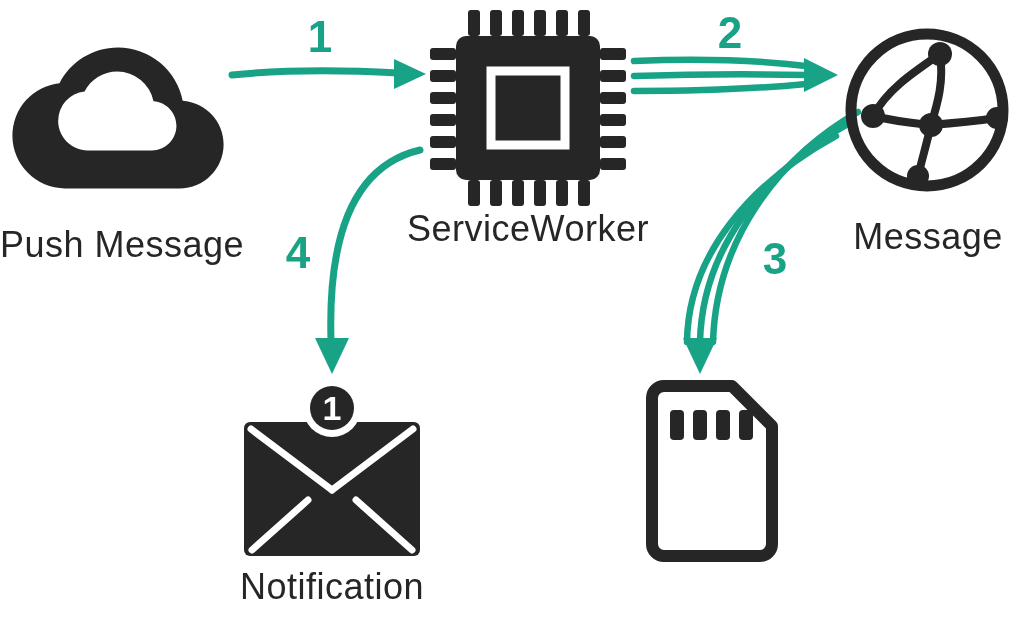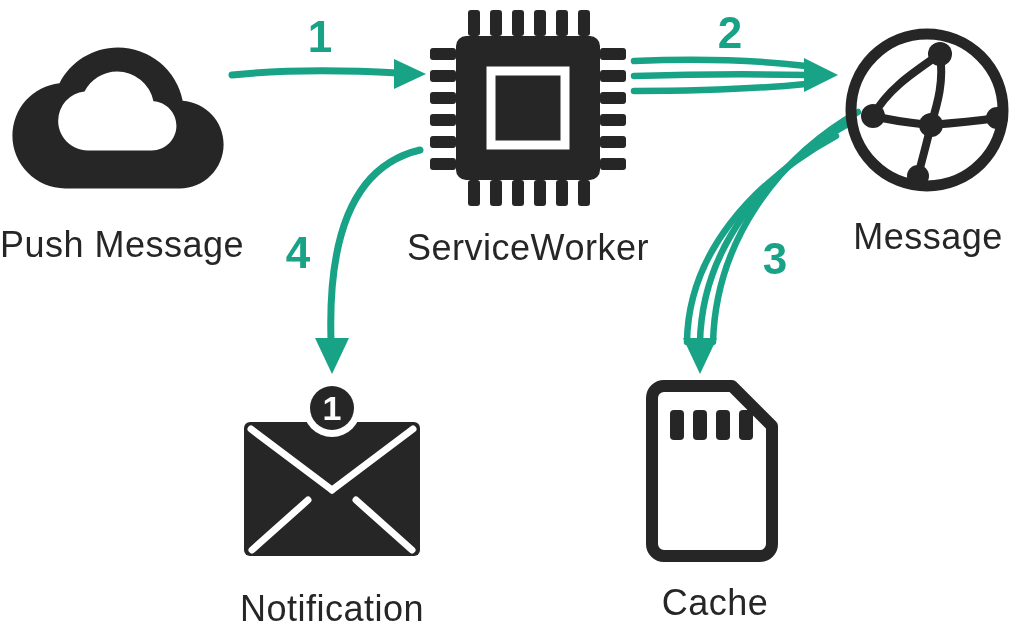--- a/index.html
+++ b/index.html
@@ -121,23 +121,22 @@
     <path d="M24 8 h68 l40 40 v118 a12 12 0 0 1 -12 12 h-96 a12 12 0 0 1 -12 -12 v-146 a12 12 0 0 1 12 -12 z" fill="#ffffff" stroke="#262626" stroke-width="12" stroke-linejoin="round"></path>
     <g fill="#262626">
       <rect x="30" y="32" width="14" height="30" rx="4"></rect>
       <rect x="53" y="32" width="14" height="30" rx="4"></rect>
       <rect x="76" y="32" width="14" height="30" rx="4"></rect>
       <rect x="99" y="32" width="14" height="30" rx="4"></rect>
     </g>
   </svg>
 
   <div class="label" style="left:0px;top:224px;width:236px">Push Message</div>
-  <div class="label" style="left:398px;top:227px;width:260px">ServiceWorker</div>
+  <div class="label" style="left:398px;top:208px;width:260px">ServiceWorker</div>
   <div class="label" style="left:842px;top:216px;width:172px">Message</div>
-  <div class="label" style="left:230px;top:588px;width:204px">Notification</div>
-  <div class="label" style="left:638px;top:582px;width:154px">Cache</div>
+  <div class="label" style="left:230px;top:566px;width:204px">Notification</div>
 
   <div class="stepnum" style="left:300px;top:12px">1</div>
   <div class="stepnum" style="left:710px;top:8px">2</div>
   <div class="stepnum" style="left:755px;top:234px">3</div>
   <div class="stepnum" style="left:278px;top:228px">4</div>
 
 </div>
 
 </body></html>

